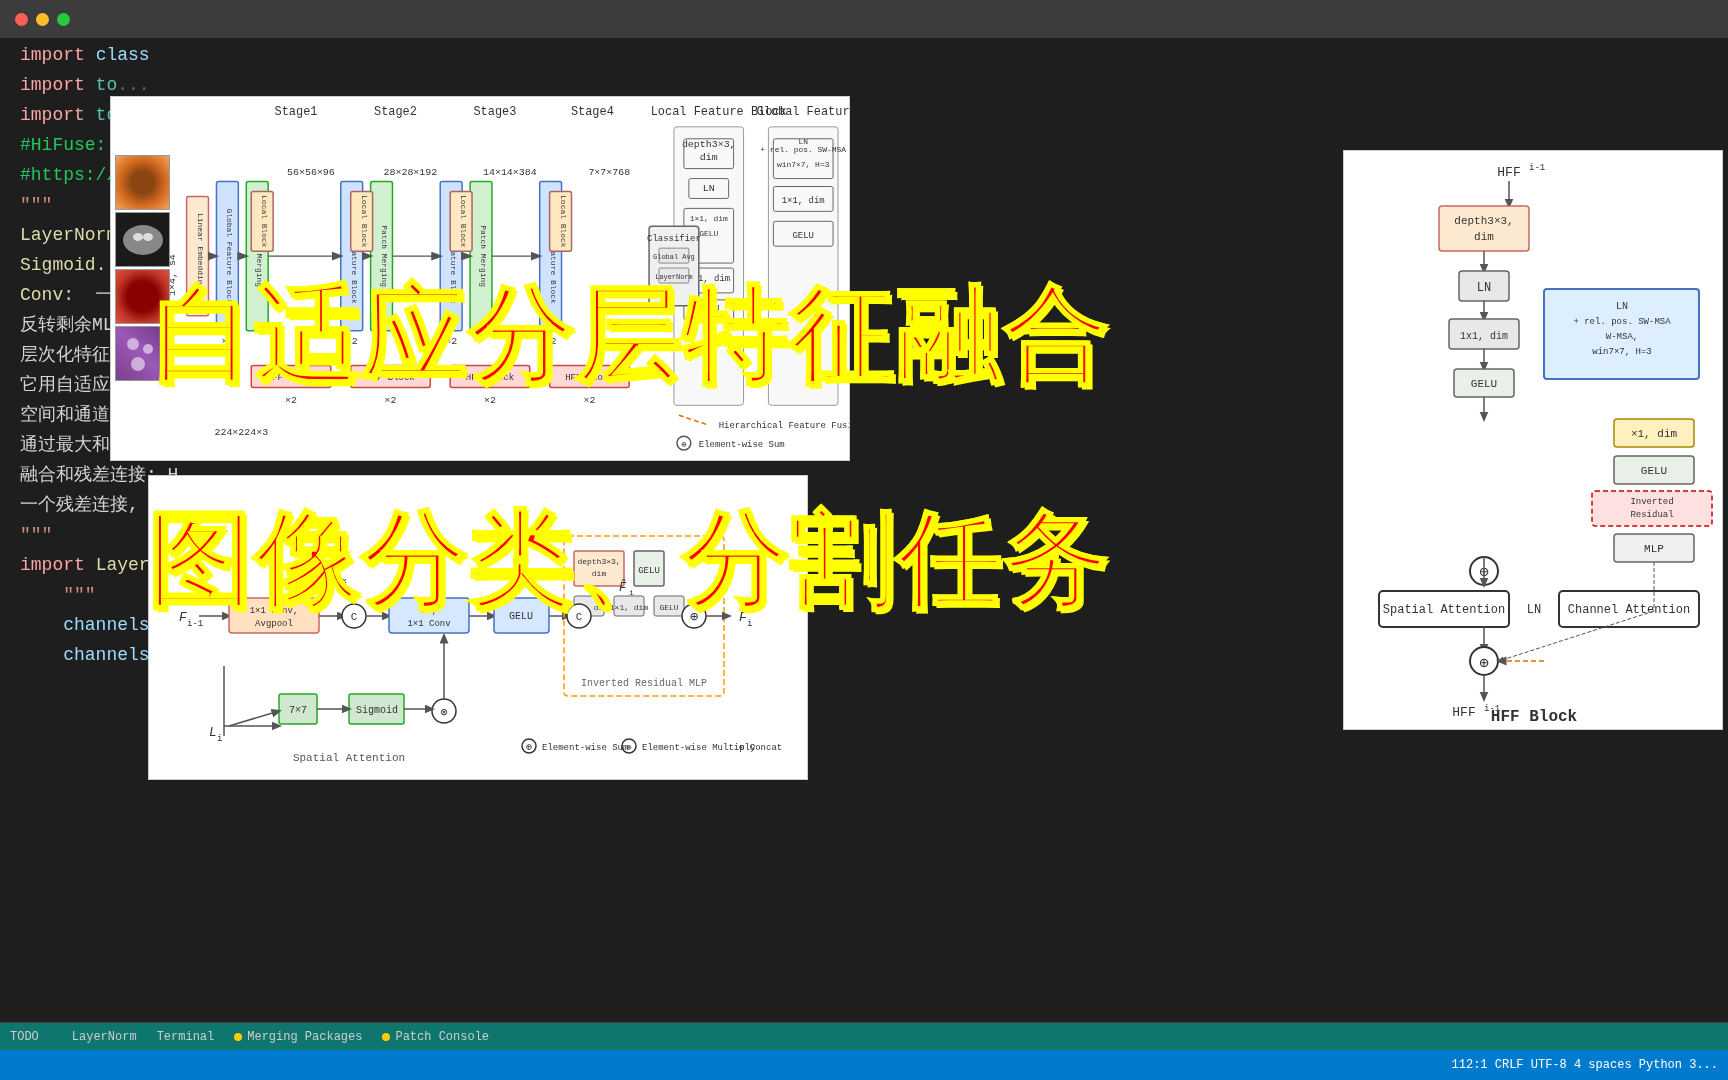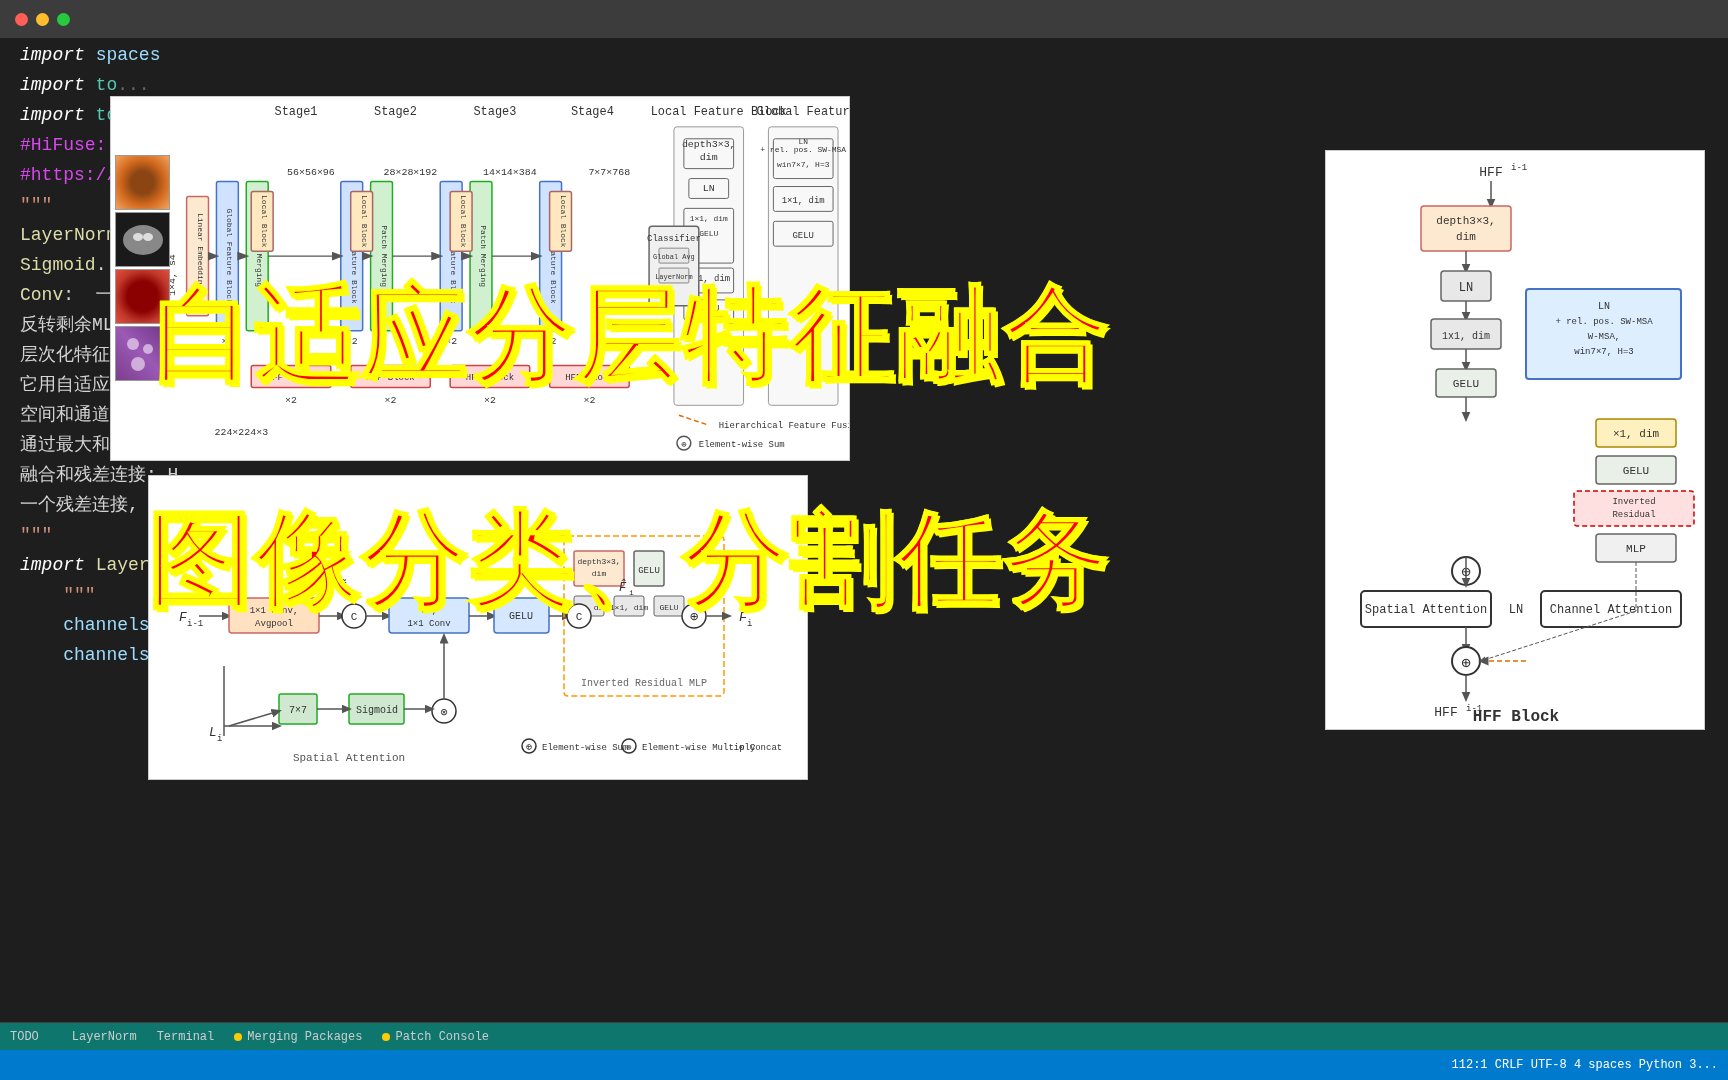--- a/index.html
+++ b/index.html
@@ -18,23 +18,23 @@
       top: 0; left: 0;
       width: 100%; height: 100%;
       background: #1e1e1e;
       color: #4ec9b0;
       font-size: 18px;
       line-height: 30px;
       padding: 40px 20px 20px 20px;
       z-index: 1;
     }
     .code-line { white-space: pre; }
-    .kw { color: #ffffff; font-style: italic; }
+    .kw { color: #fca5a5; }
     .fn { color: #dcdcaa; }
-    .cm { color: #d946ef; }
+    .cm { color: #22c55e; }
     .st { color: #ce9178; }
     .nm { color: #9cdcfe; }
 
     
     .status-bar {
       position: absolute;
       bottom: 0; left: 0; right: 0;
       height: 30px;
       background: #007acc;
       display: flex;
@@ -102,21 +102,21 @@
       background: white;
       border: 1px solid #ccc;
       z-index: 10;
       overflow: hidden;
     }
 
     
     .diagram-right {
       position: absolute;
       top: 150px;
-      right: 23px;
+      right: 5px;
       width: 380px;
       height: 580px;
       background: white;
       border: 1px solid #ccc;
       z-index: 10;
       overflow: hidden;
     }
 
     
     .title-overlay-1 {
@@ -207,21 +207,21 @@
 
 <div class="title-bar">
   <div class="traffic-lights">
     <div class="tl red"></div>
     <div class="tl yellow"></div>
     <div class="tl green"></div>
   </div>
 </div>
 
 <div class="code-editor">
-  <div class="code-line"><span class="kw">import</span> <span class="nm">spaces</span></div>
+  <div class="code-line"><span class="kw">import</span> <span class="nm">class</span></div>
   <div class="code-line"><span class="kw">import</span> to<span style="color:#666">...</span></div>
   <div class="code-line"><span class="kw">import</span> to<span style="color:#666">...</span></div>
   <div class="code-line"><span class="cm">#HiFuse:</span></div>
   <div class="code-line"><span class="cm">#https://...</span></div>
   <div class="code-line"><span class="st">"""</span></div>
   <div class="code-line"><span class="fn">LayerNorm</span><span style="color:#d4d4d4">...</span></div>
   <div class="code-line"></div>
   <div class="code-line"><span class="fn">Sigmoid</span><span style="color:#d4d4d4">...</span></div>
   <div class="code-line"></div>
   <div class="code-line"><span class="fn">Conv</span><span style="color:#d4d4d4">:  一...</span></div>

